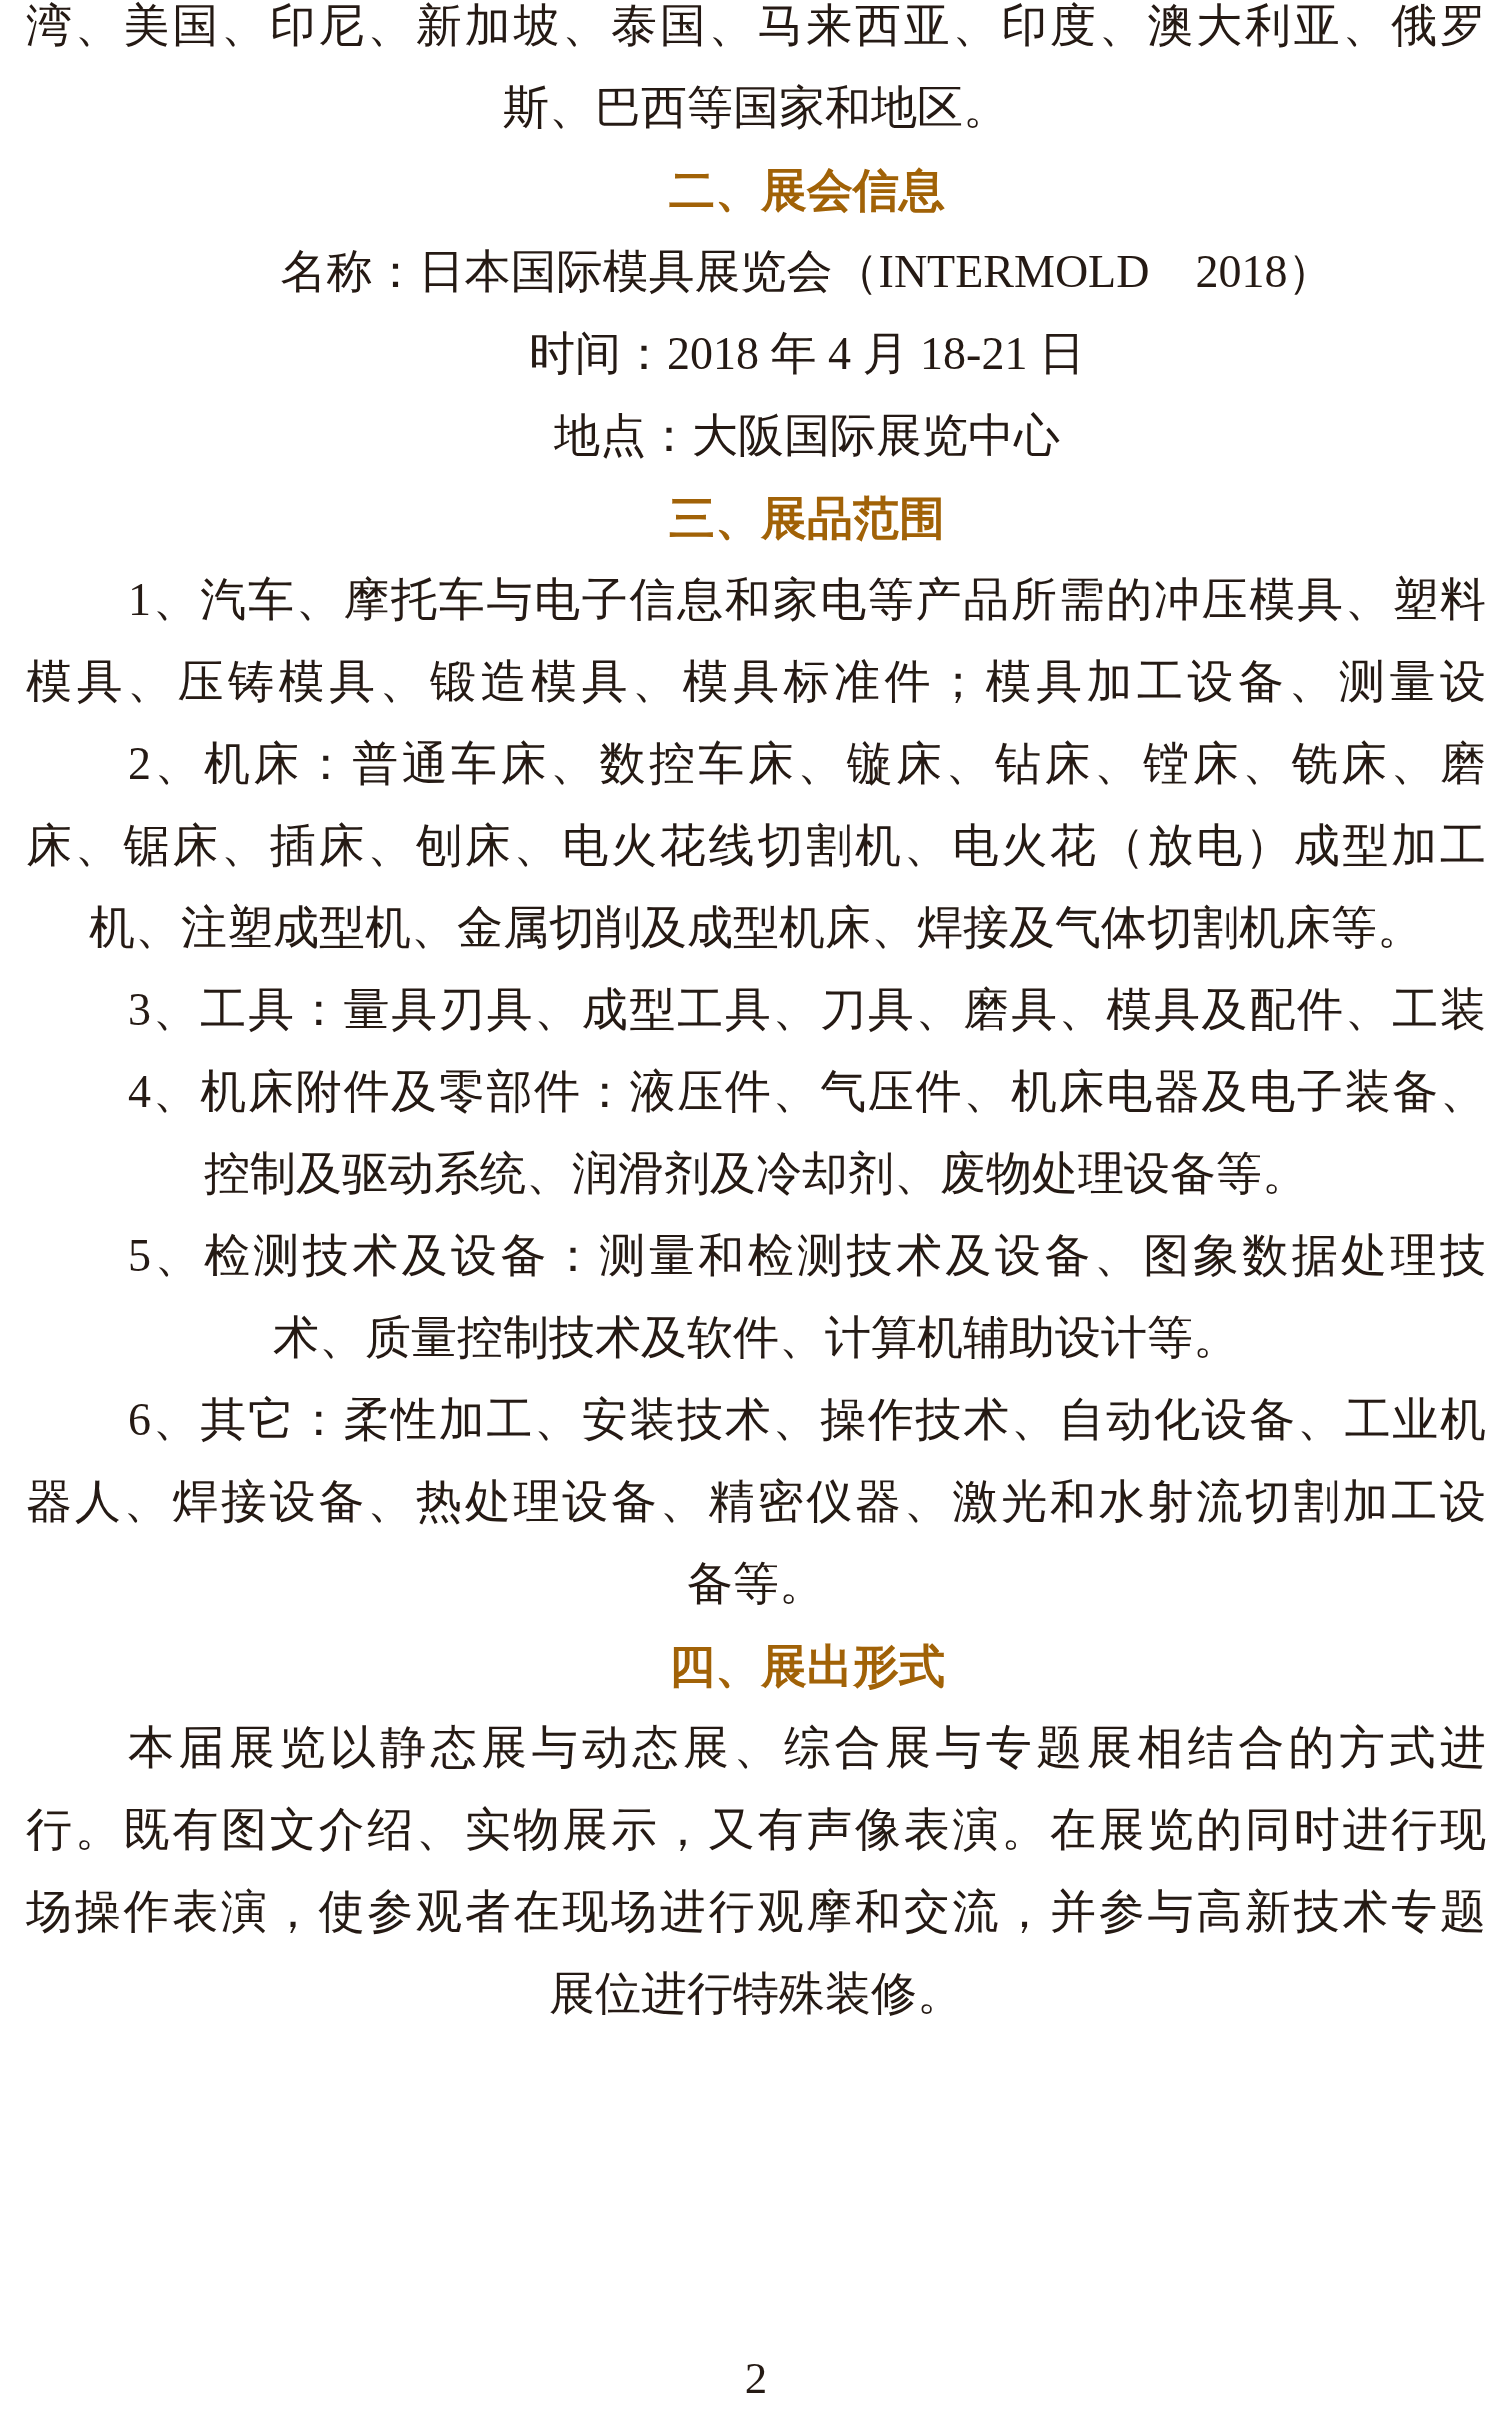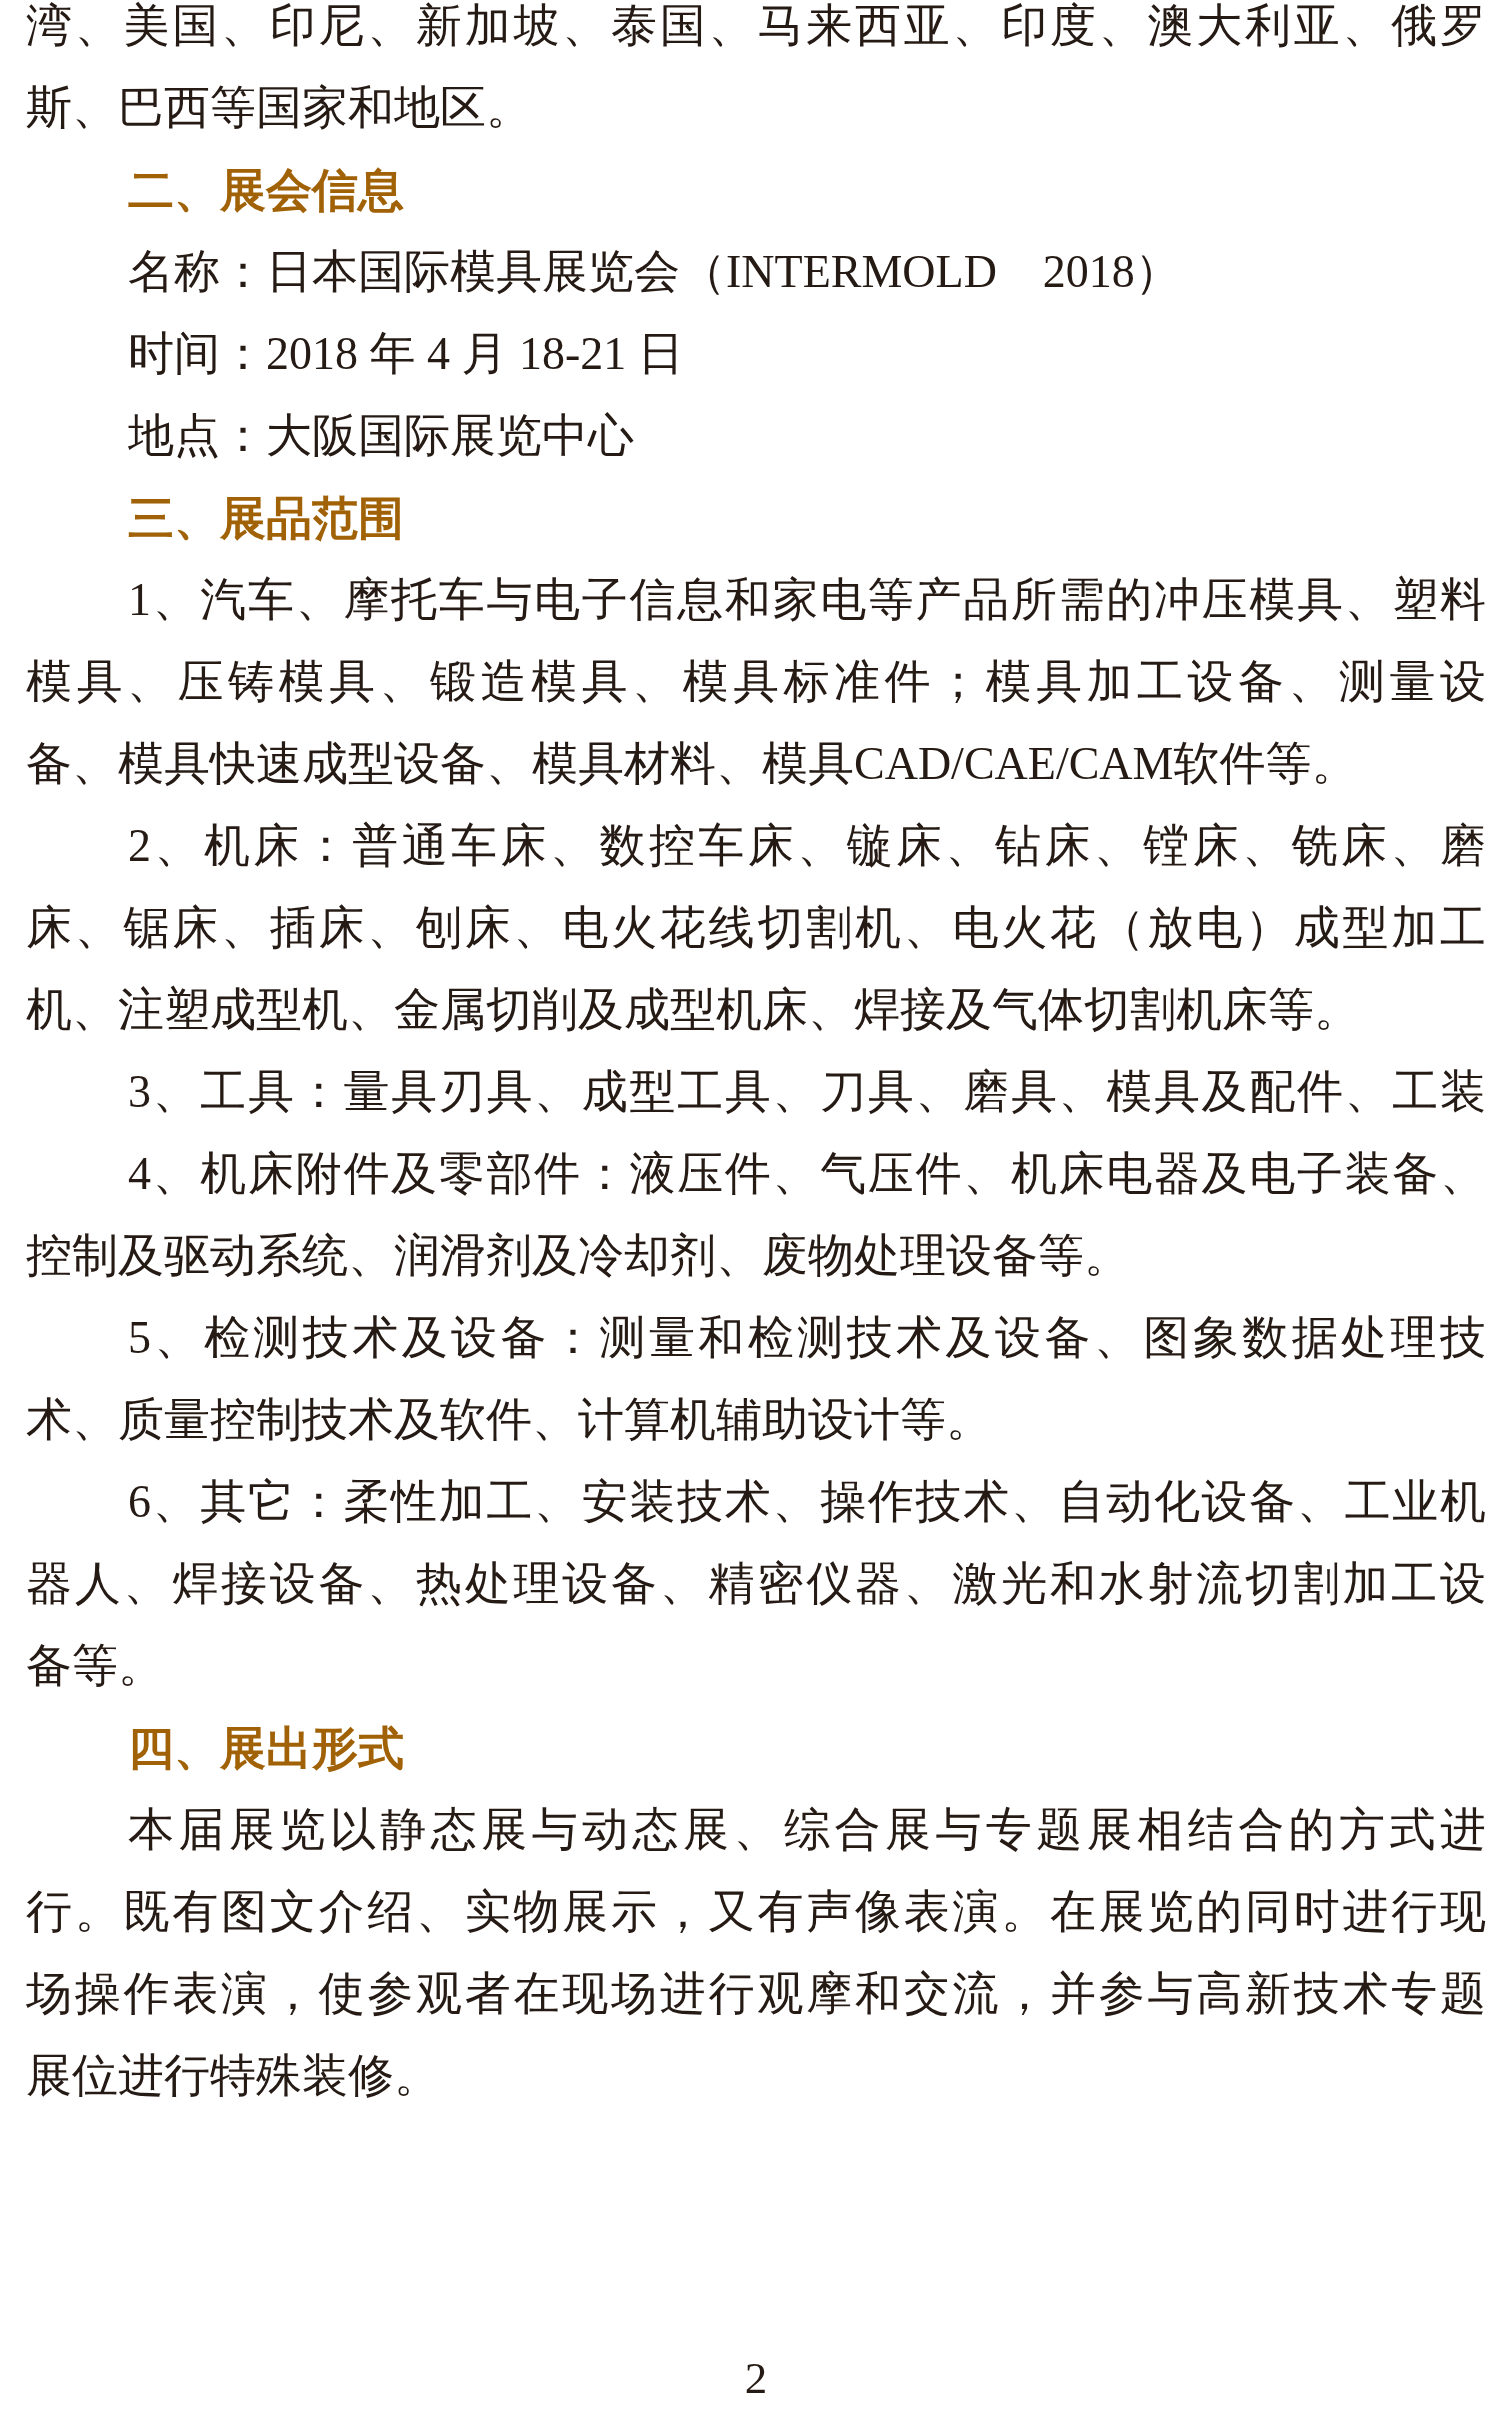--- a/index.html
+++ b/index.html
@@ -22,21 +22,21 @@
     box-sizing: border-box;
   }
   .content {
     margin-top: -15px;
   }
   .line {
     font-size: 46px;
     line-height: 82px;
     height: 82px;
     white-space: nowrap;
-    text-align: left;
+    text-align: center;
   }
   .line.fill {
     white-space: normal;
     text-align: justify;
     text-align-last: justify;
     text-justify: inter-character;
   }
   .line.indent {
     padding-left: 102px;
   }
@@ -63,21 +63,20 @@
   <div class="content">
       <div class="line fill">湾、美国、印尼、新加坡、泰国、马来西亚、印度、澳大利亚、俄罗</div>
       <div class="line">斯、巴西等国家和地区。</div>
       <div class="line heading indent">二、展会信息</div>
       <div class="line indent">名称：日本国际模具展览会（INTERMOLD　2018）</div>
       <div class="line indent">时间：2018 年 4 月 18-21 日</div>
       <div class="line indent">地点：大阪国际展览中心</div>
       <div class="line heading indent">三、展品范围</div>
       <div class="line indent fill">1、汽车、摩托车与电子信息和家电等产品所需的冲压模具、塑料</div>
       <div class="line fill">模具、压铸模具、锻造模具、模具标准件；模具加工设备、测量设</div>
-      <div class="line">备、模具快速成型设备、模具材料、模具CAD/CAE/CAM软件等。</div>
       <div class="line indent fill">2、机床：普通车床、数控车床、镟床、钻床、镗床、铣床、磨</div>
       <div class="line fill">床、锯床、插床、刨床、电火花线切割机、电火花（放电）成型加工</div>
       <div class="line">机、注塑成型机、金属切削及成型机床、焊接及气体切割机床等。</div>
       <div class="line indent fill">3、工具：量具刃具、成型工具、刀具、磨具、模具及配件、工装</div>
       <div class="line indent fill">4、机床附件及零部件：液压件、气压件、机床电器及电子装备、</div>
       <div class="line">控制及驱动系统、润滑剂及冷却剂、废物处理设备等。</div>
       <div class="line indent fill">5、检测技术及设备：测量和检测技术及设备、图象数据处理技</div>
       <div class="line">术、质量控制技术及软件、计算机辅助设计等。</div>
       <div class="line indent fill">6、其它：柔性加工、安装技术、操作技术、自动化设备、工业机</div>
       <div class="line fill">器人、焊接设备、热处理设备、精密仪器、激光和水射流切割加工设</div>

